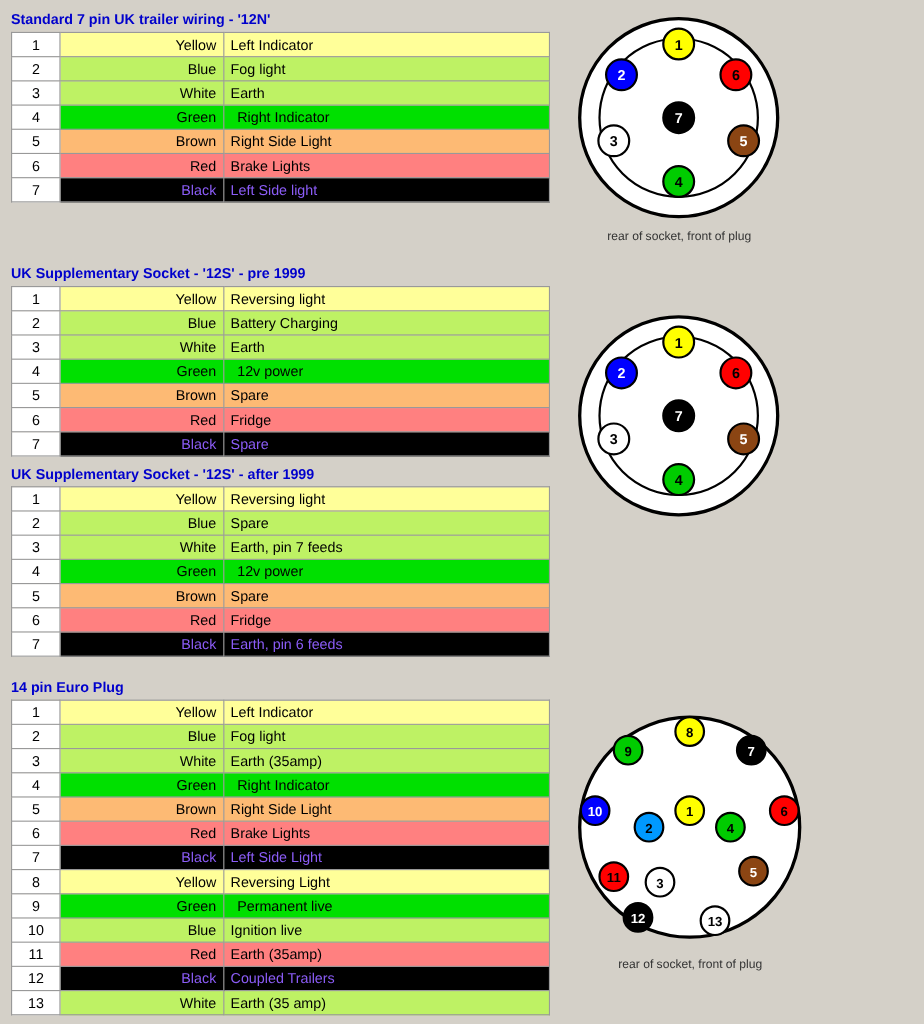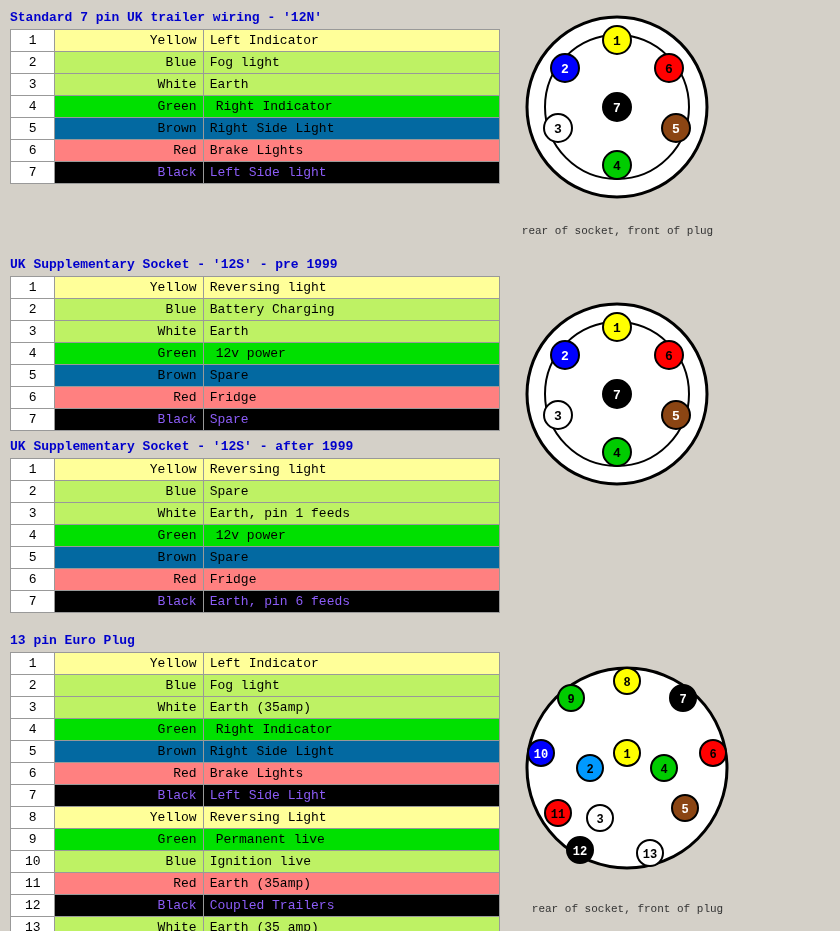--- a/index.html
+++ b/index.html
@@ -8,21 +8,20 @@
       min-height: 931px;
       background: #d4d0c8;
       font-family: Arial, sans-serif;
       font-size: 13px;
       padding: 10px;
     }
     .section {
       display: flex;
       align-items: flex-start;
       margin-bottom: 20px;
-      font-family: Liberation Mono, monospace;
     }
     .table-container {
       flex: 0 0 auto;
     }
     .section-title {
       color: #0000cc;
       font-weight: bold;
       font-size: 13px;
       margin-bottom: 4px;
     }
@@ -45,35 +44,35 @@
       width: 100px;
       text-align: right;
     }
     td:nth-child(3) {
       width: 200px;
     }
     .row-yellow td:nth-child(2), .row-yellow td:nth-child(3) { background: #ffff99; }
     .row-blue td:nth-child(2), .row-blue td:nth-child(3) { background: #bef264; color: #000; }
     .row-white td:nth-child(2), .row-white td:nth-child(3) { background: #bef264; }
     .row-green td:nth-child(2), .row-green td:nth-child(3) { background: #00e000; padding-left: 12px; }
-    .row-brown td:nth-child(2), .row-brown td:nth-child(3) { background: #0369a1; }
+    .row-brown td:nth-child(2), .row-brown td:nth-child(3) { background: #fdba74; }
     .row-red td:nth-child(2), .row-red td:nth-child(3) { background: #ff8080; }
     .row-black td:nth-child(2), .row-black td:nth-child(3) { background: #000000; color: #8b5cf6; }
 
     .diagram-container {
       flex: 0 0 auto;
       margin-left: 20px;
       display: flex;
       flex-direction: column;
       align-items: center;
     }
     .diagram-label {
       font-size: 11px;
       color: #333;
-      margin-top: 20px;
+      margin-top: 4px;
       text-align: left;
     }
 
     
     .connector-svg {
       display: block;
     }
 
     
     table.t13 {
@@ -210,21 +209,21 @@
         <td>Reversing light</td>
       </tr>
           <tr class="row-blue">
         <td>2</td>
         <td>Blue</td>
         <td>Spare</td>
       </tr>
           <tr class="row-white">
         <td>3</td>
         <td>White</td>
-        <td>Earth, pin 1 feeds</td>
+        <td>Earth, pin 7 feeds</td>
       </tr>
           <tr class="row-green">
         <td>4</td>
         <td>Green</td>
         <td>12v power</td>
       </tr>
           <tr class="row-brown">
         <td>5</td>
         <td>Brown</td>
         <td>Spare</td>
@@ -267,21 +266,21 @@
 
       <circle cx="97" cy="97" r="14" fill="#000000" stroke="black" stroke-width="2"></circle>
       <text x="97" y="102" text-anchor="middle" font-size="13" font-weight="bold" fill="white">7</text>
     </svg>
     <div class="diagram-label"></div>
   </div>
 </div>
 
 <div class="section">
   <div class="table-container">
-    <div class="section-title">13 pin Euro Plug</div>
+    <div class="section-title">14 pin Euro Plug</div>
     <table class="t13">
       <tbody id="tbody-13pin">
           <tr class="row-yellow">
         <td>1</td>
         <td>Yellow</td>
         <td>Left Indicator</td>
       </tr>
           <tr class="row-blue">
         <td>2</td>
         <td>Blue</td>

